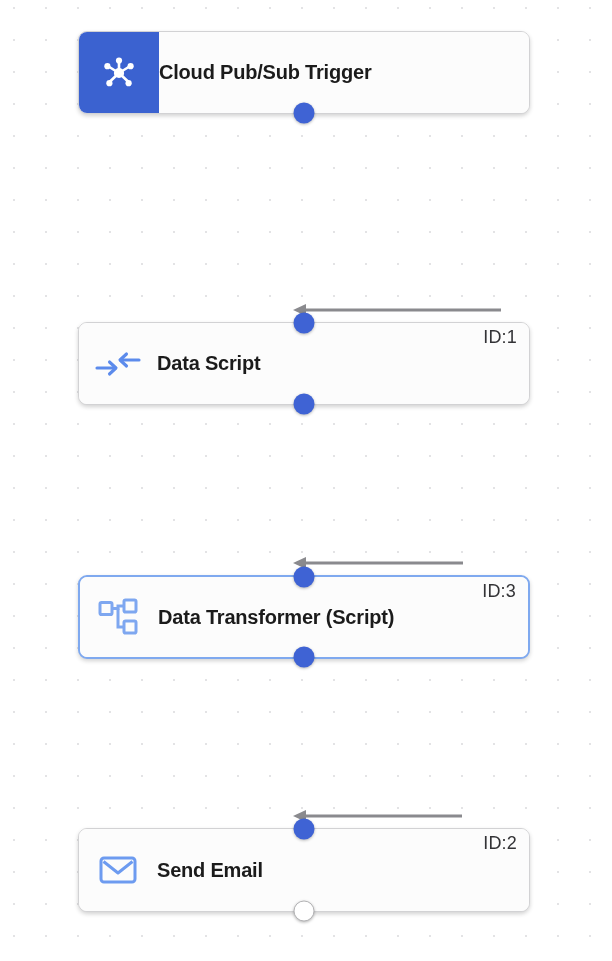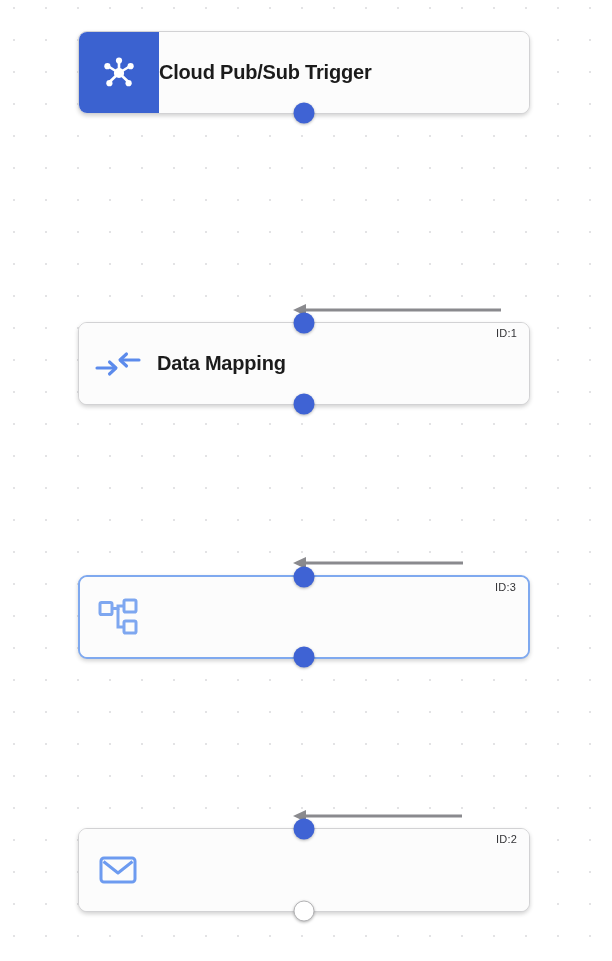--- a/index.html
+++ b/index.html
@@ -84,21 +84,21 @@
     font-weight: bold;
     color: #1b1b1b;
     letter-spacing: -0.2px;
     white-space: nowrap;
   }
 
   .node-id {
     position: absolute;
     top: 4px;
     right: 12px;
-    font-size: 11px;
+    font-size: 18px;
     font-weight: normal;
     color: #333336;
     letter-spacing: 0.2px;
   }
 
   
   .port {
     position: absolute;
     width: 21px;
     height: 21px;
@@ -170,55 +170,57 @@
       <div class="icon-slot">
         <svg width="50" height="34" viewBox="0 0 50 34">
           <g stroke="#5c8bec" stroke-width="3.1" stroke-linecap="round" stroke-linejoin="round" fill="none">
             <line x1="4" y1="21" x2="22" y2="21"></line>
             <polyline points="16.5,15 23,21 16.5,27"></polyline>
             <line x1="46" y1="13" x2="28" y2="13"></line>
             <polyline points="33.5,7 27,13 33.5,19"></polyline>
           </g>
         </svg>
       </div>
-      <div class="node-title">Data Mapping</div>
+      <div class="node-title">Data Script</div>
       <div class="node-id">ID:1</div>
     </div>
     <div class="port in filled"></div>
     <div class="port out filled"></div>
   </div>
 
   <div class="node selected" style="left:78px; top:575px; width:452px; height:84px;">
     <div class="node-inner">
       <div class="icon-slot">
         <svg width="44" height="42" viewBox="0 0 44 42">
           <g stroke="#7ea7f0" stroke-width="3" fill="none">
             <rect x="3" y="6.5" width="12" height="12" rx="1.6"></rect>
             <rect x="27" y="4" width="12" height="12" rx="1.6"></rect>
             <rect x="27" y="25" width="12" height="12" rx="1.6"></rect>
             <path d="M15,12.5 L21,12.5 L21,10 L27,10"></path>
             <path d="M21,12.5 L21,31 L27,31"></path>
           </g>
         </svg>
       </div>
+      <div class="node-title">Data Transformer (Script)</div>
       <div class="node-id">ID:3</div>
     </div>
     <div class="port in filled"></div>
     <div class="port out filled"></div>
   </div>
 
   <div class="node" style="left:78px; top:828px; width:452px; height:84px;">
     <div class="node-inner">
       <div class="icon-slot">
         <svg width="42" height="34" viewBox="0 0 42 34">
           <g stroke="#6d9bf0" stroke-width="3" fill="none" stroke-linejoin="round">
             <rect x="4" y="5" width="34" height="24" rx="3"></rect>
             <polyline points="6.5,8.5 21,20 35.5,8.5"></polyline>
           </g>
         </svg>
       </div>
+      <div class="node-title">Send Email</div>
       <div class="node-id">ID:2</div>
     </div>
     <div class="port in filled"></div>
     <div class="port out hollow"></div>
   </div>
 
 </div>
 
 </body></html>

